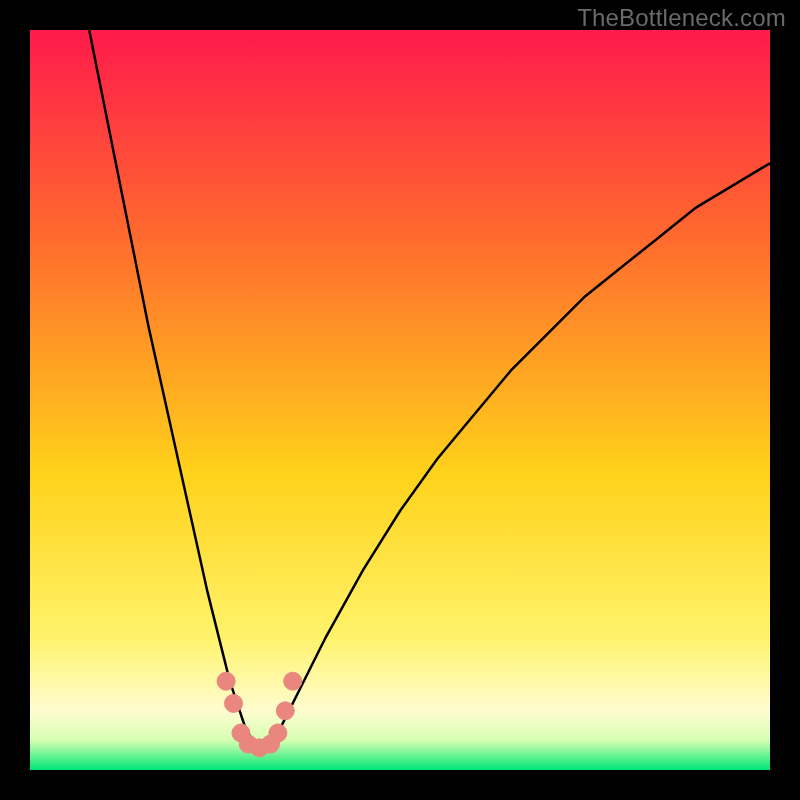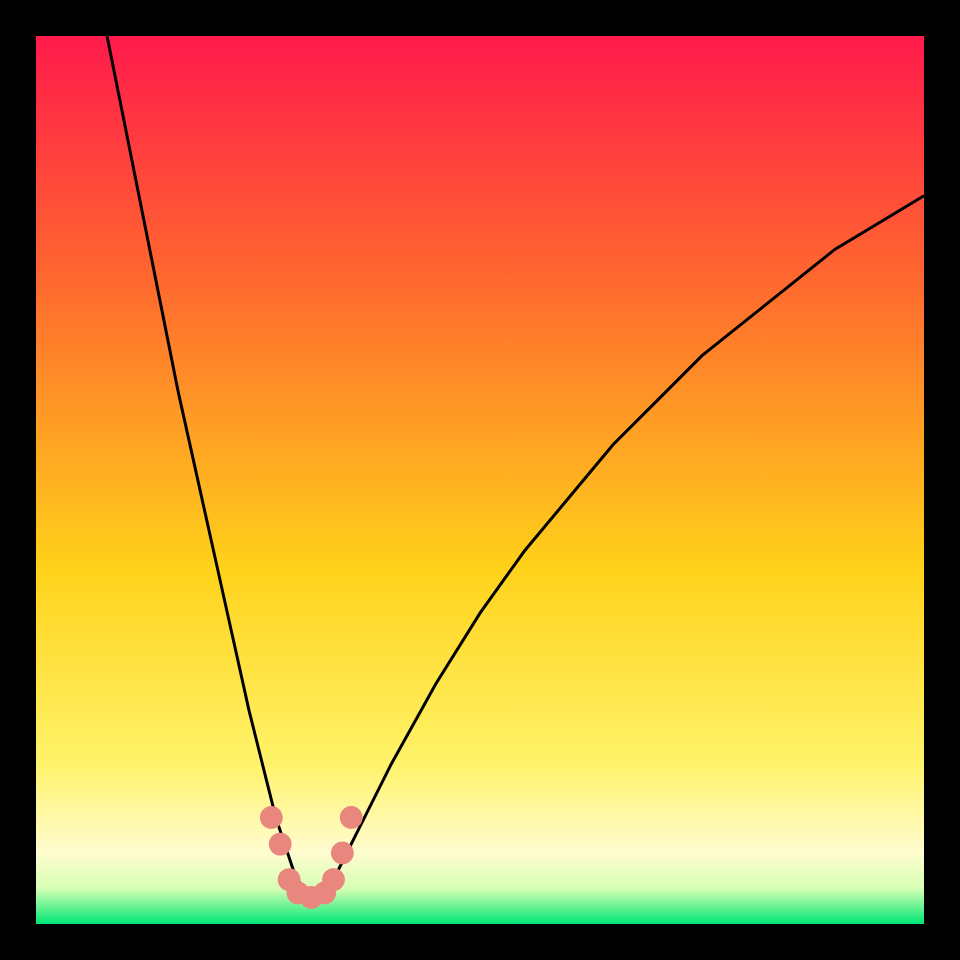--- a/index.html
+++ b/index.html
@@ -38,20 +38,21 @@
   .plot svg {
     width: 100%;
     height: 100%;
     display: block;
   }
 </style>
 </head>
 <body>
 
 <div class="frame">
+  <div class="watermark">TheBottleneck.com</div>
   <div class="plot">
     <svg viewBox="0 0 740 740" preserveAspectRatio="none">
       <defs>
         <linearGradient id="bg-grad" x1="0" y1="0" x2="0" y2="1">
           <stop id="g-stop-0" offset="0%" stop-color="#ff1a4b"></stop>
           <stop id="g-stop-1" offset="28%" stop-color="#ff6a2e"></stop>
           <stop id="g-stop-2" offset="60%" stop-color="#ffd21a"></stop>
           <stop id="g-stop-3" offset="82%" stop-color="#fff36a"></stop>
           <stop id="g-stop-4" offset="92%" stop-color="#fffcd0"></stop>
           <stop id="g-stop-5" offset="96%" stop-color="#d6ffb3"></stop>

